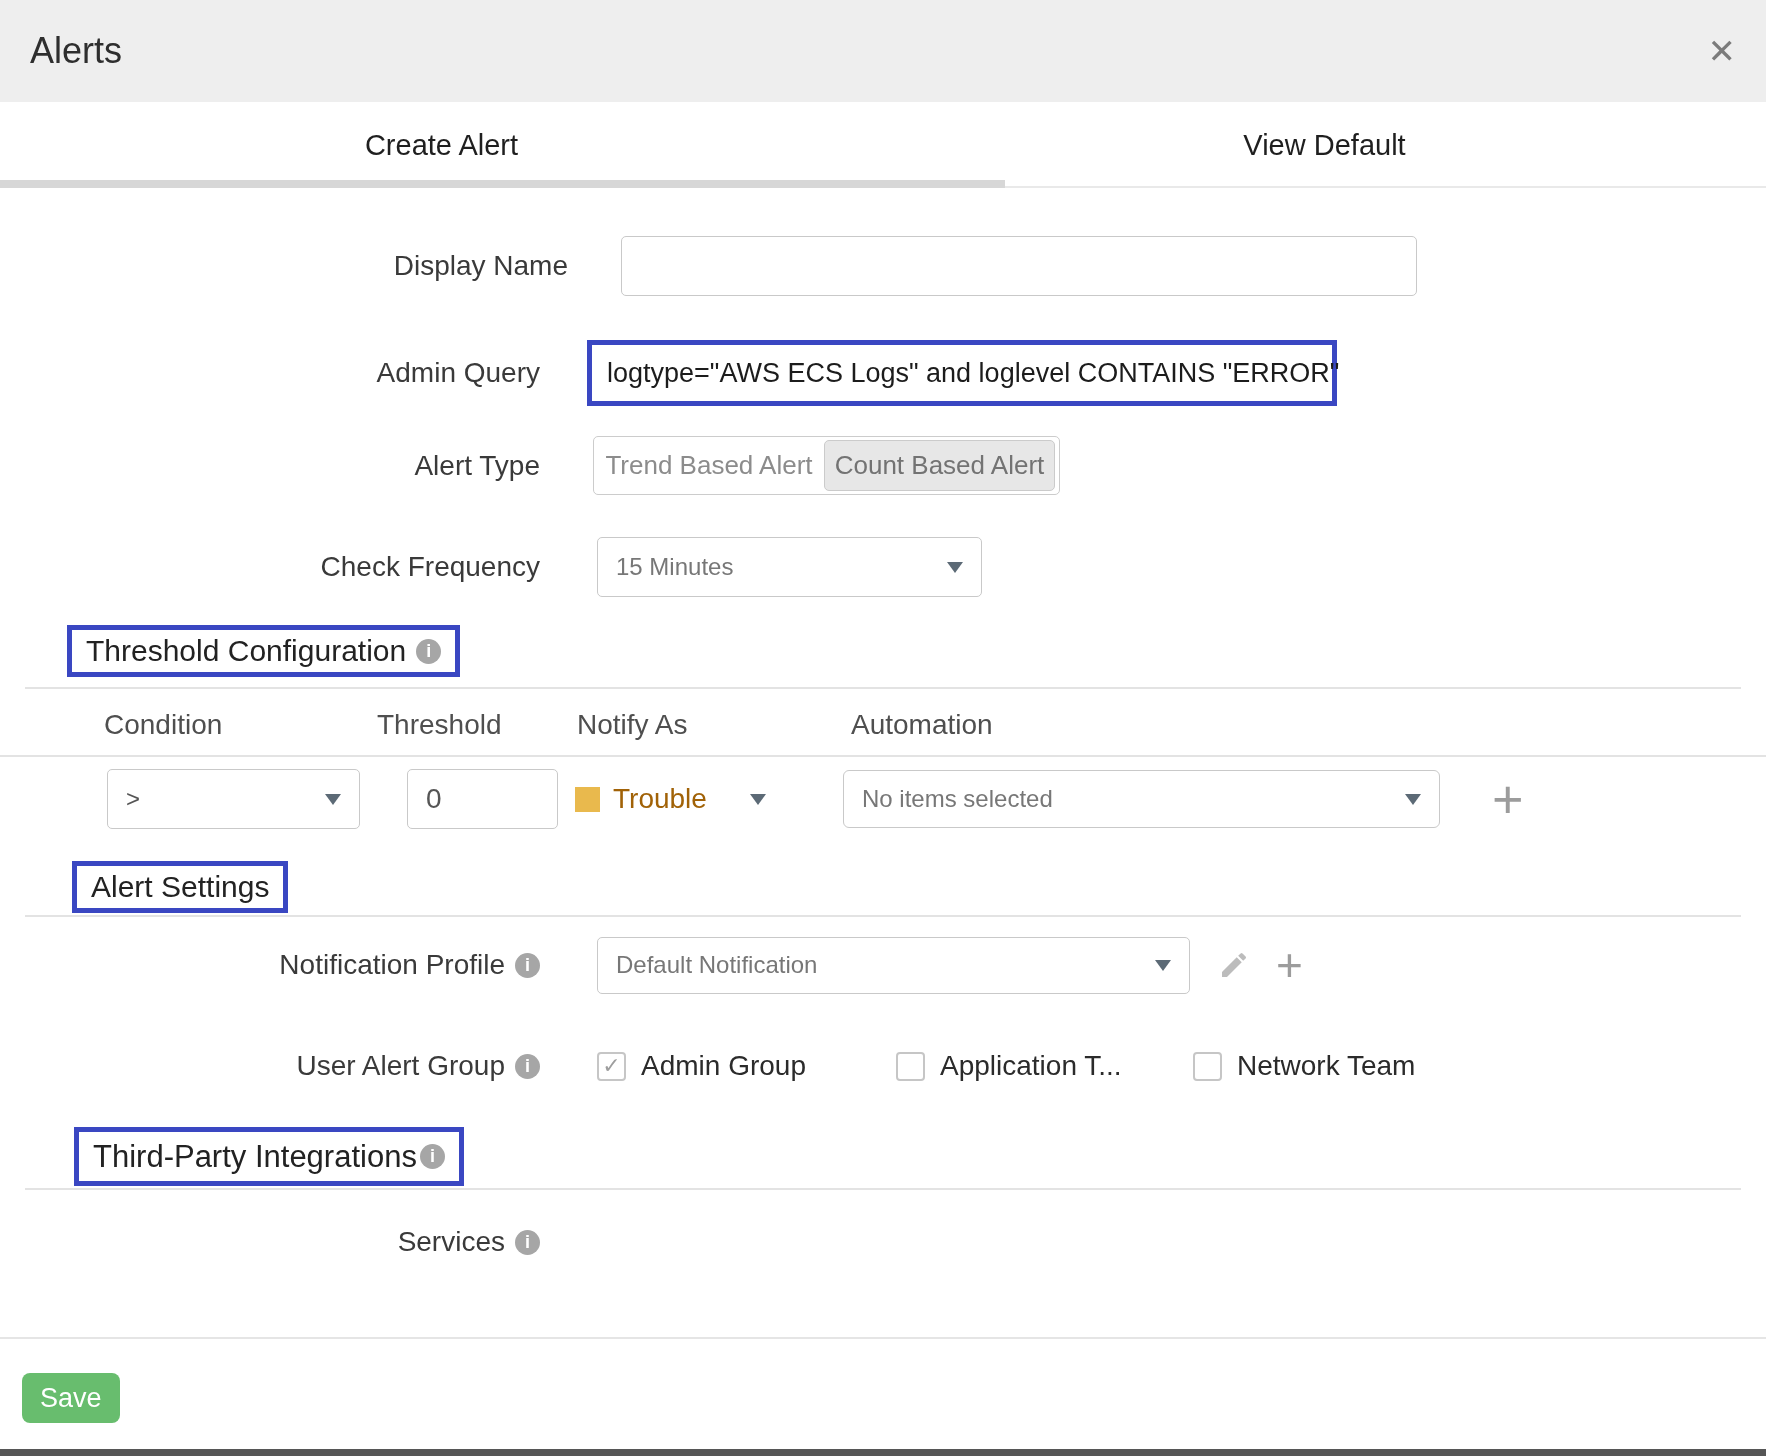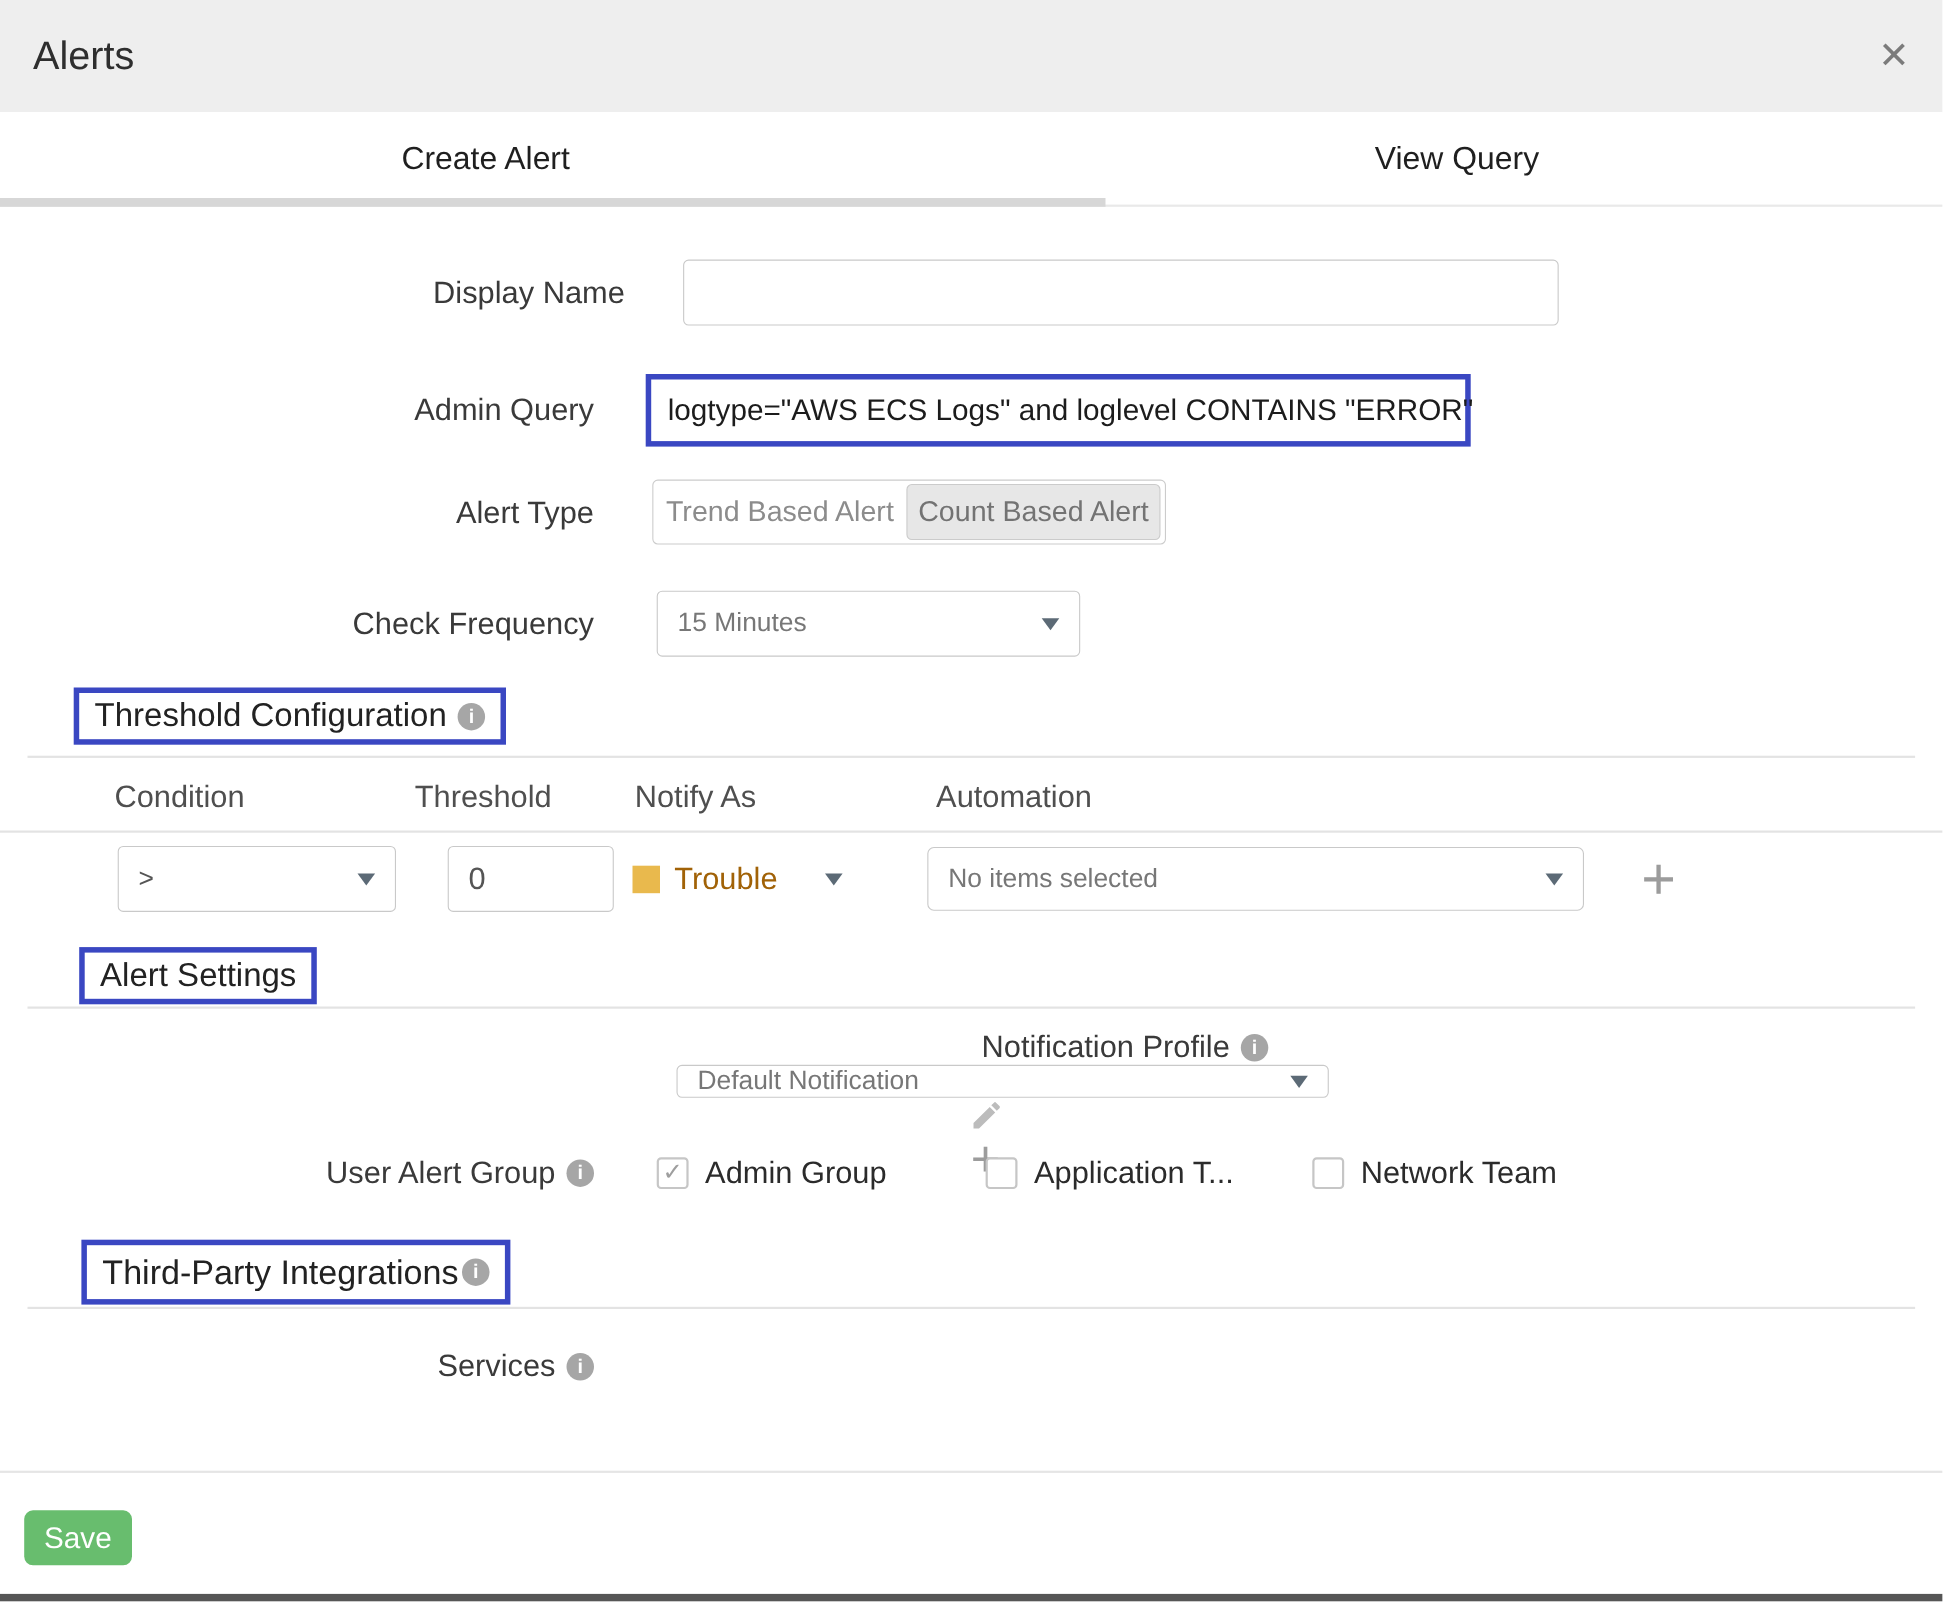--- a/index.html
+++ b/index.html
@@ -65,21 +65,21 @@
   .thr-input { position:absolute; left:407px; width:151px; height:60px; border:1px solid #c9c9c9; border-radius:5px; display:flex; align-items:center; padding-left:18px; font-size:28px; color:#555; background:#fff; }
   .notify-cell { position:absolute; left:575px; top:0; height:60px; display:flex; align-items:center; }
   .swatch { width:25px; height:25px; background:#e9b94d; margin-right:13px; }
   .nlabel { font-size:28px; color:#a16207; }
   .notify-caret { position:absolute; left:750px; top:25px; width:0; height:0;
                   border-left:8px solid transparent; border-right:8px solid transparent; border-top:11px solid #5c6a76; }
   .auto-select { position:absolute; left:843px; top:1px; width:597px; height:58px; border-radius:6px; }
   .plus-lg { position:absolute; left:1492px; top:0; height:60px; display:flex; align-items:center; font-size:54px; font-weight:200; color:#9c9c9c; }
 
   
-  .row-np { margin-top:19px; height:58px;flex-direction:column; }
+  .row-np { margin-top:19px; height:58px; }
   .np-select { margin-left:57px; width:593px; height:57px; }
   .pencil { margin-left:28px; display:flex; align-items:center; }
   .plus-sm { margin-left:26px; font-size:46px; font-weight:200; color:#9c9c9c; line-height:1; }
 
   .row-ug { position:relative; margin-top:44px; height:56px; }
   .ug-item { position:absolute; top:0; height:56px; display:flex; align-items:center; }
   .ug-1 { left:597px; } .ug-2 { left:896px; } .ug-3 { left:1193px; }
   .cb { width:29px; height:29px; border:2px solid #c6c6c6; border-radius:4px; background:#fff; display:flex; align-items:center; justify-content:center; font-size:22px; color:#9e9e9e; }
   .cb-label { margin-left:15px; font-size:28px; color:#2b2b2b; }
 
@@ -95,21 +95,21 @@
 
 <div class="app">
 
   <div class="header">
     <div class="title">Alerts</div>
     <div class="close">✕</div>
   </div>
 
   <div class="tabbar">
     <div class="tab">Create Alert</div>
-    <div class="tab">View Query</div>
+    <div class="tab">View Default</div>
     <div class="tab-indicator"></div>
   </div>
 
   <div class="row row-dn">
     <div class="lbl">Display Name</div>
     <input class="input-dn" type="text" value="" style="">
   </div>
 
   <div class="row row-sq">
     <div class="lbl">Admin Query</div>

